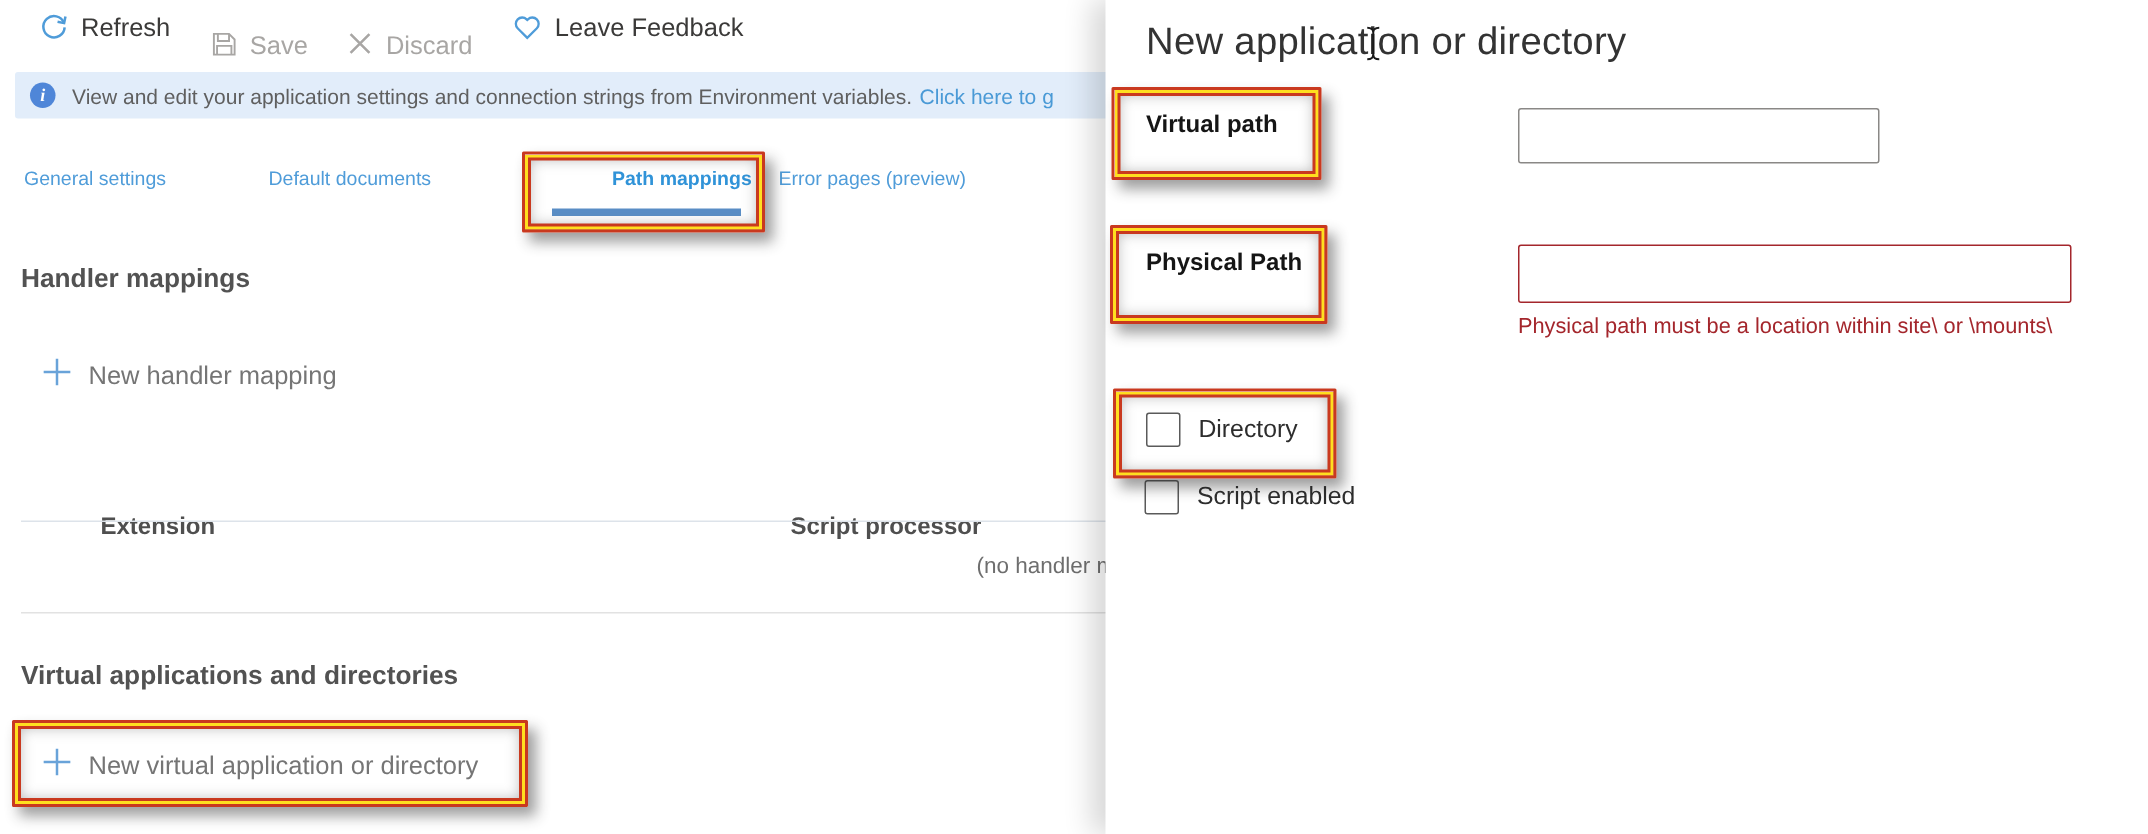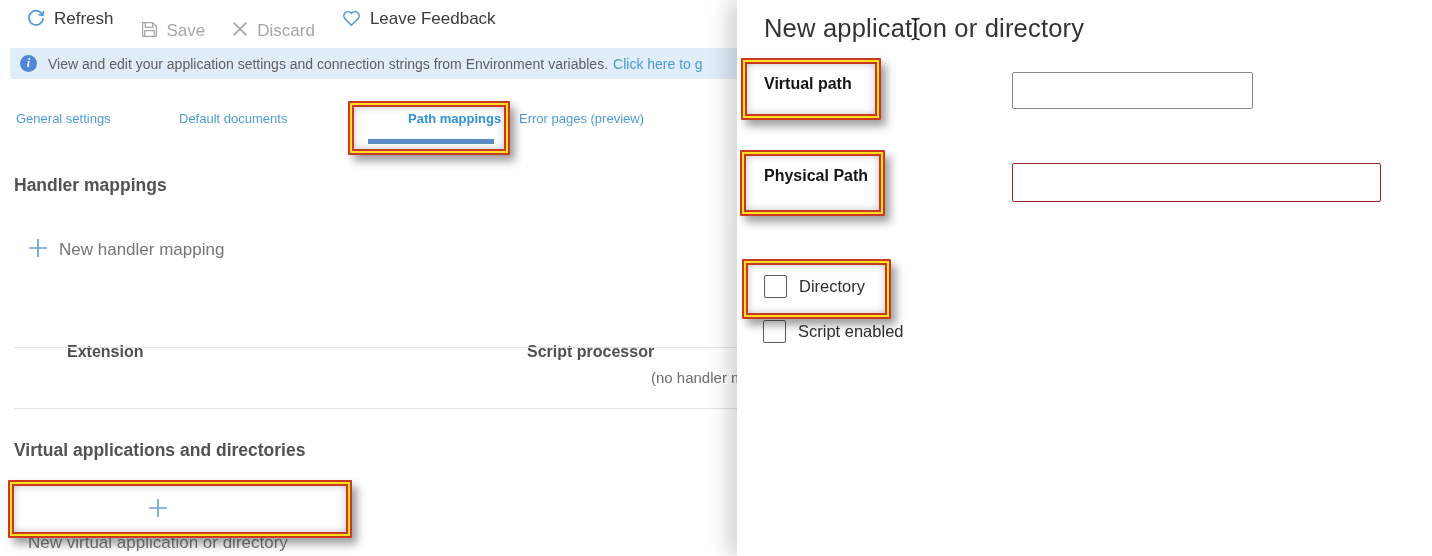--- a/index.html
+++ b/index.html
@@ -127,21 +127,21 @@
 </div>
 
 <div class="col-header" style="left:67px;">Extension</div>
 <div class="col-header" style="left:527px;">Script processor</div>
 <div class="hdivider" style="left:14px;top:347px;width:1404px;"></div>
 <div id="empty-row-text">(no handler mappings)</div>
 <div class="hdivider" style="left:14px;top:408px;width:1404px;background:#e2e2e2;"></div>
 
 <div class="section-title" style="left:14px;top:440px;">Virtual applications and directories</div>
 
-<div class="add-btn" style="left:28px;top:498px;flex-direction:column;">
+<div class="add-btn" style="left:28px;top:498px;">
   <span>
     <svg width="20" height="20" viewBox="0 0 18 18" fill="none" stroke="#69a3d9" stroke-width="1.5">
       <path d="M9 1 V17 M1 9 H17"></path>
     </svg>
   </span>
   <span class="add-label">New virtual application or directory</span>
 </div>
 
 <div class="anno" style="left:348px;top:101px;width:158px;height:50px;"></div>
 <div class="anno" style="left:8px;top:480px;width:340px;height:54px;"></div>
@@ -156,20 +156,21 @@
       <path d="M10.5 1.5 C7.5 1.5 6.5 2.8 6.5 4.5"></path>
       <path d="M10.5 22.5 C7.5 22.5 6.5 21.2 6.5 19.5"></path>
     </svg>
   </span>
 
   <div class="field-label" style="left:27px;top:75px;">Virtual path</div>
   <input class="txt-input" style="left: 275px; top: 72px; width: 241px; height: 37px;" value="">
 
   <div class="field-label" style="left:27px;top:167px;">Physical Path</div>
   <input class="txt-input error" style="left: 275px; top: 163px; width: 369px; height: 39px;" value="">
+  <div id="ppath-error">Physical path must be a location within site\ or \mounts\</div>
 
   <div class="cb" style="left:27px;top:275px;"></div>
   <div class="cb-label" style="left:62px;top:277px;">Directory</div>
 
   <div class="cb" style="left:26px;top:320px;"></div>
   <div class="cb-label" style="left:61px;top:322px;">Script enabled</div>
 
   <div class="anno" style="left:4px;top:58px;width:136px;height:58px;"></div>
   <div class="anno" style="left:3px;top:150px;width:141px;height:62px;"></div>
   <div class="anno" style="left:5px;top:259px;width:145px;height:56px;"></div>

